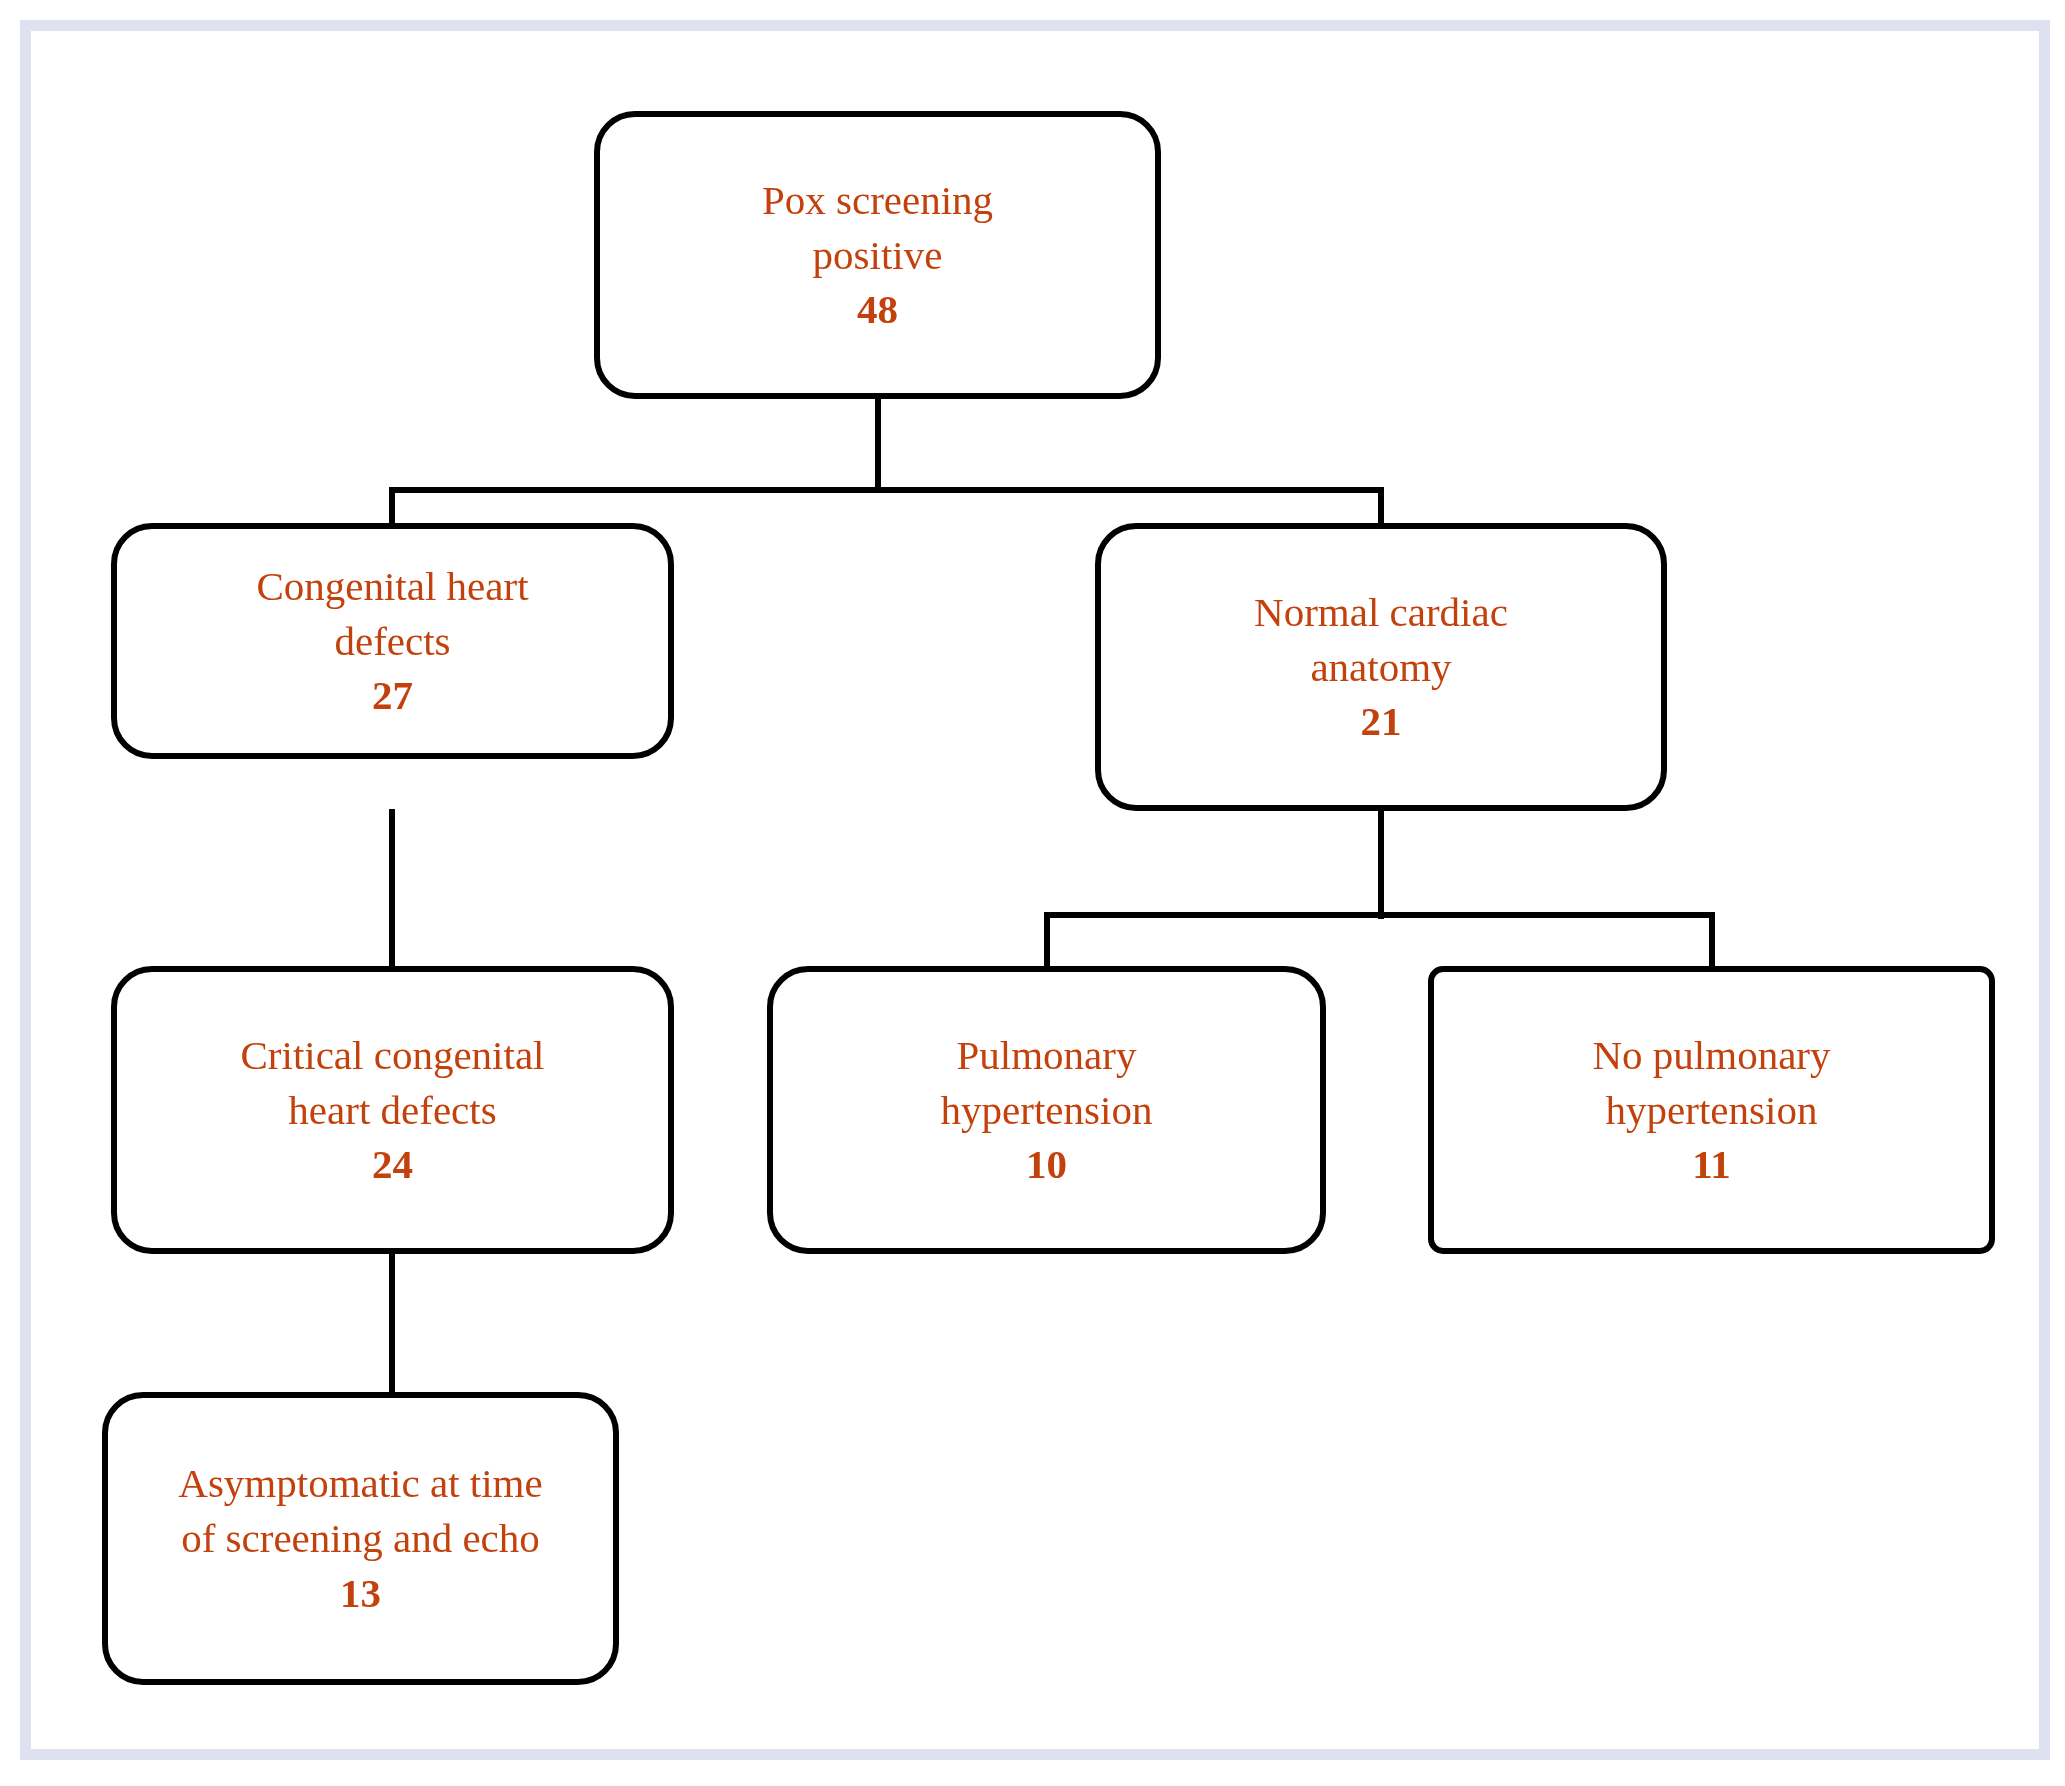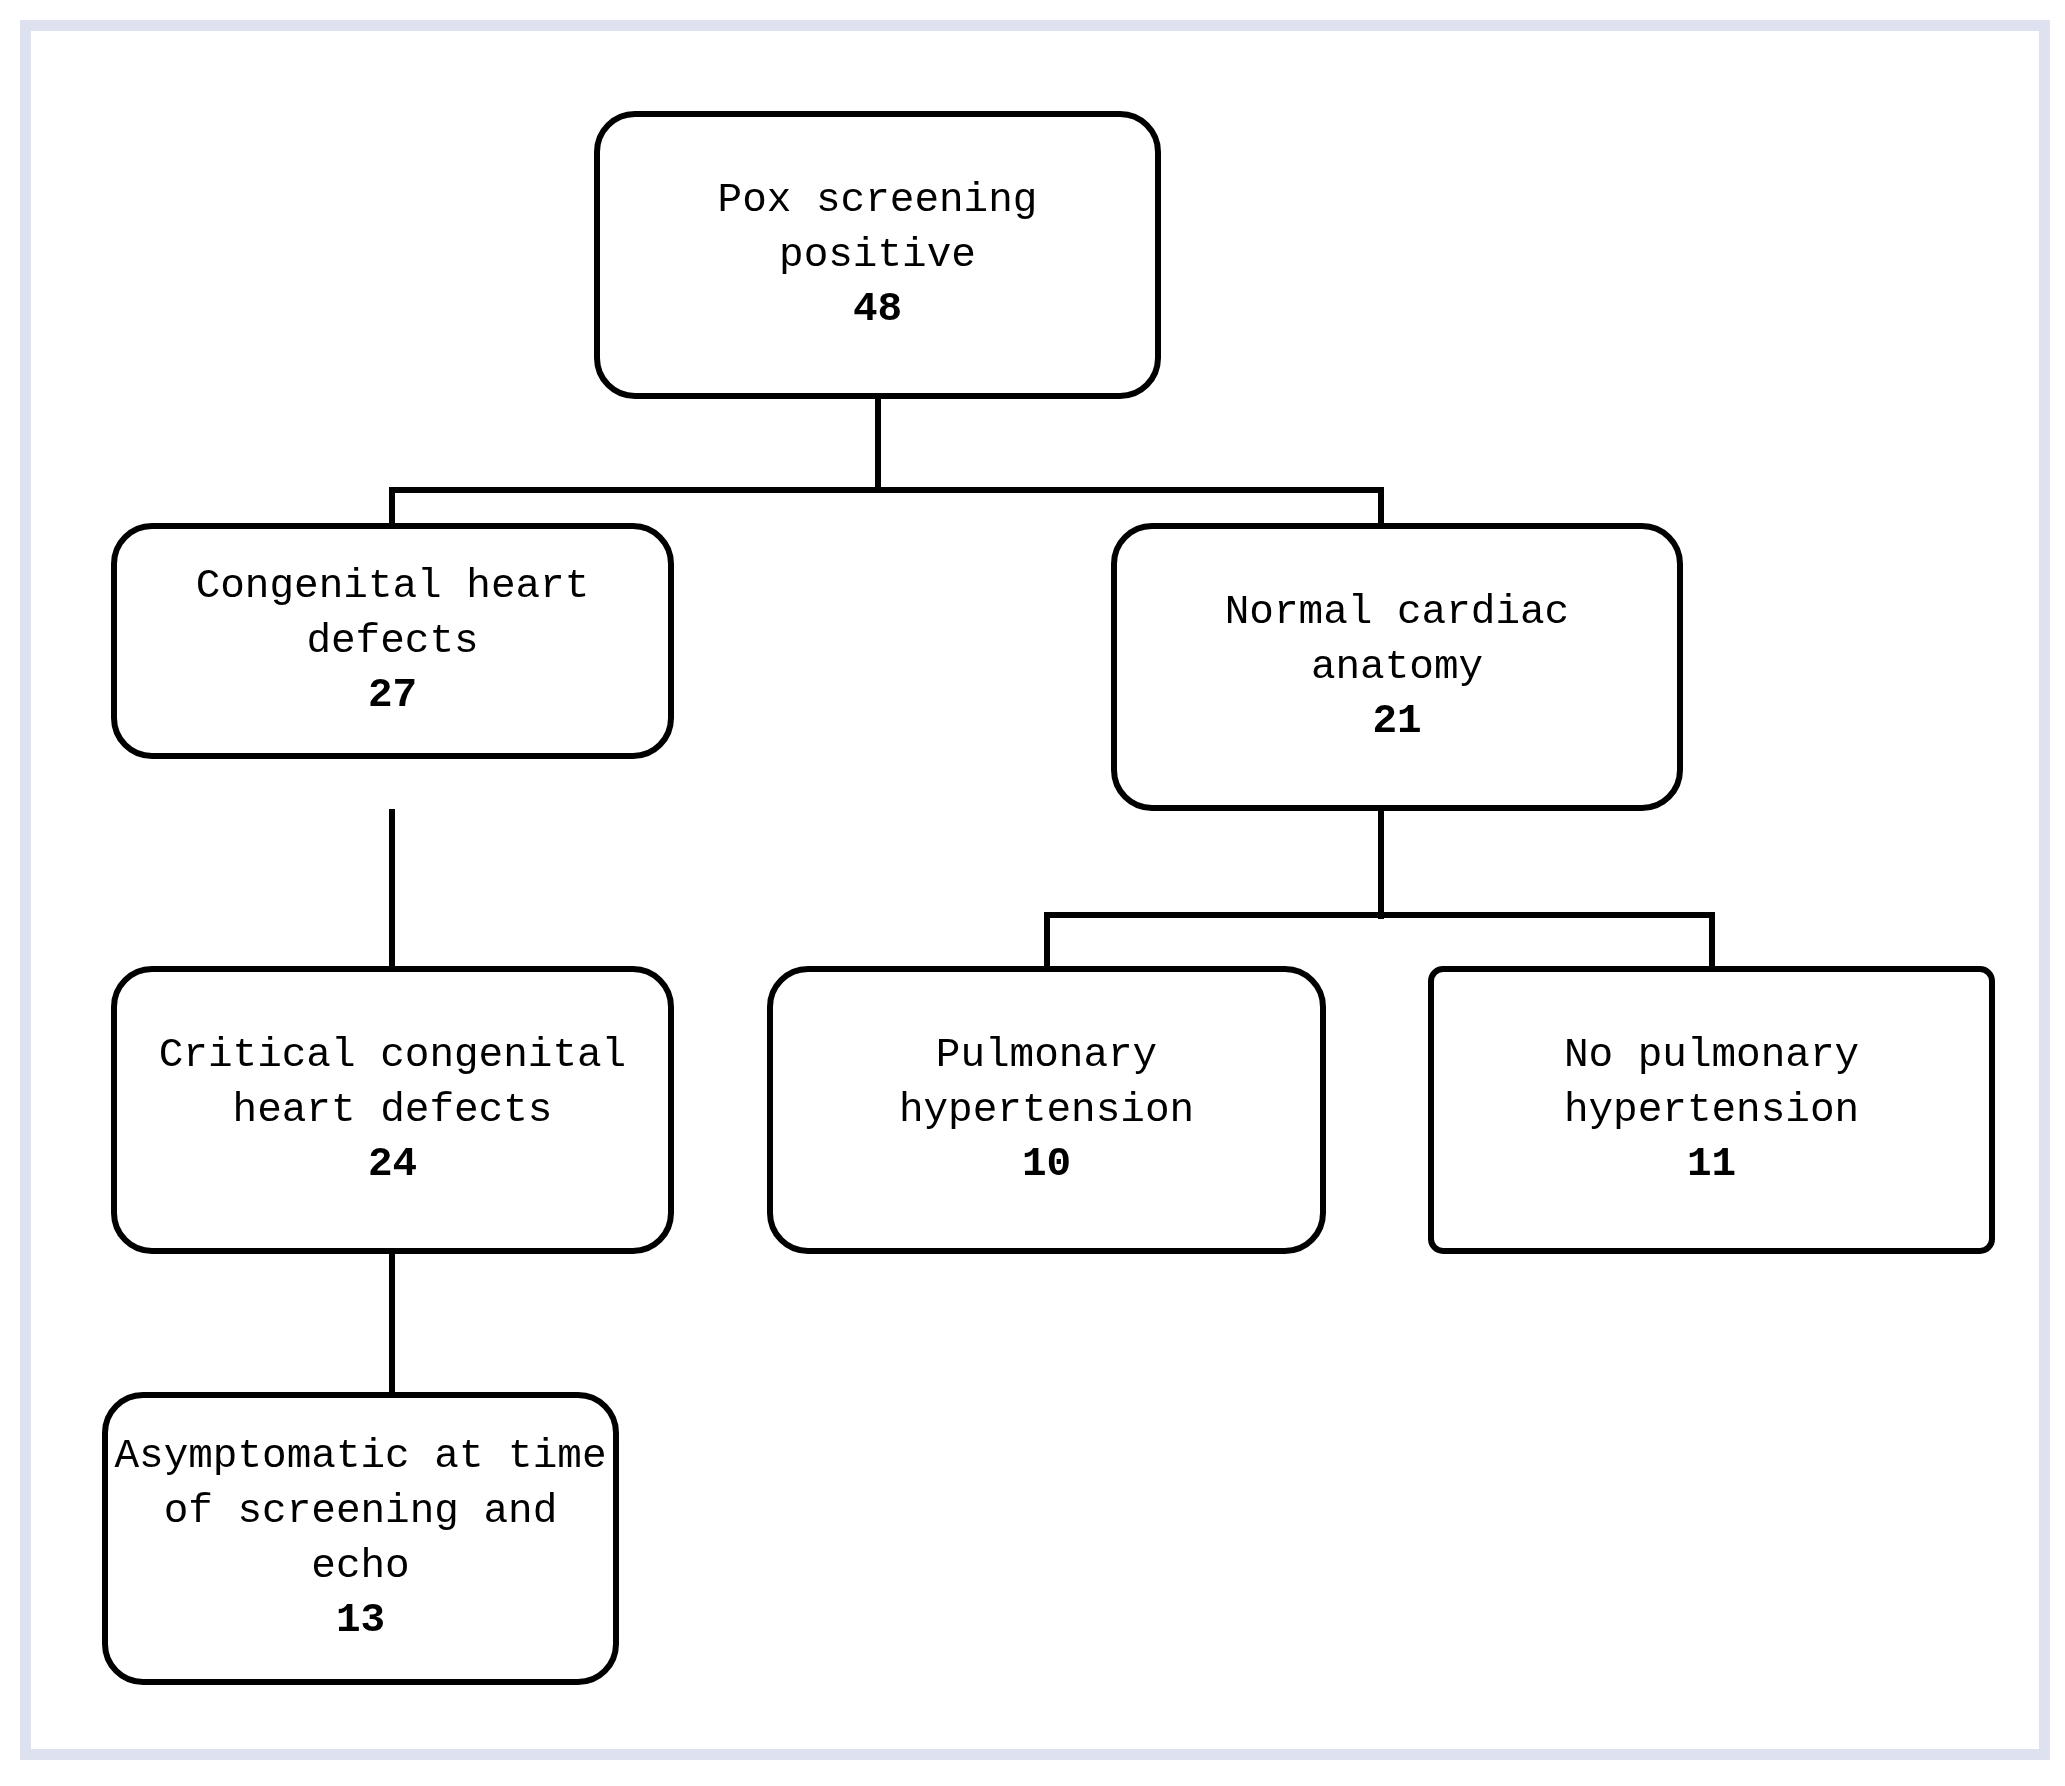--- a/index.html
+++ b/index.html
@@ -5,22 +5,22 @@
   html, body {
     margin: 0;
     padding: 0;
     background: #ffffff;
   }
   #canvas {
     position: relative;
     width: 2066px;
     height: 1787px;
     background: #ffffff;
-    font-family: Liberation Mono, monospace;
-    color: #000000;
+    font-family: Liberation Serif, serif;
+    color: #c2410c;
     overflow: hidden;
   }
   #frame {
     position: absolute;
     left: 19.5px;
     top: 20.4px;
     width: 2030px;
     height: 1740px;
     border: 11.5px solid #dee2f0;
     box-sizing: border-box;
@@ -83,21 +83,21 @@
   </div>
 
   <div class="node" style="left:111px; top:523px; width:563px; height:236px;">
     <div class="node-text">
       <span class="node-label">Congenital heart
 defects</span>
       <span class="node-count">27</span>
     </div>
   </div>
 
-  <div class="node" style="left:1095px; top:523px; width:572px; height:288px;margin-left:16px;">
+  <div class="node" style="left:1095px; top:523px; width:572px; height:288px;">
     <div class="node-text">
       <span class="node-label">Normal cardiac
 anatomy</span>
       <span class="node-count">21</span>
     </div>
   </div>
 
   <div class="node" style="left:111px; top:966px; width:563px; height:288px;">
     <div class="node-text">
       <span class="node-label">Critical congenital

